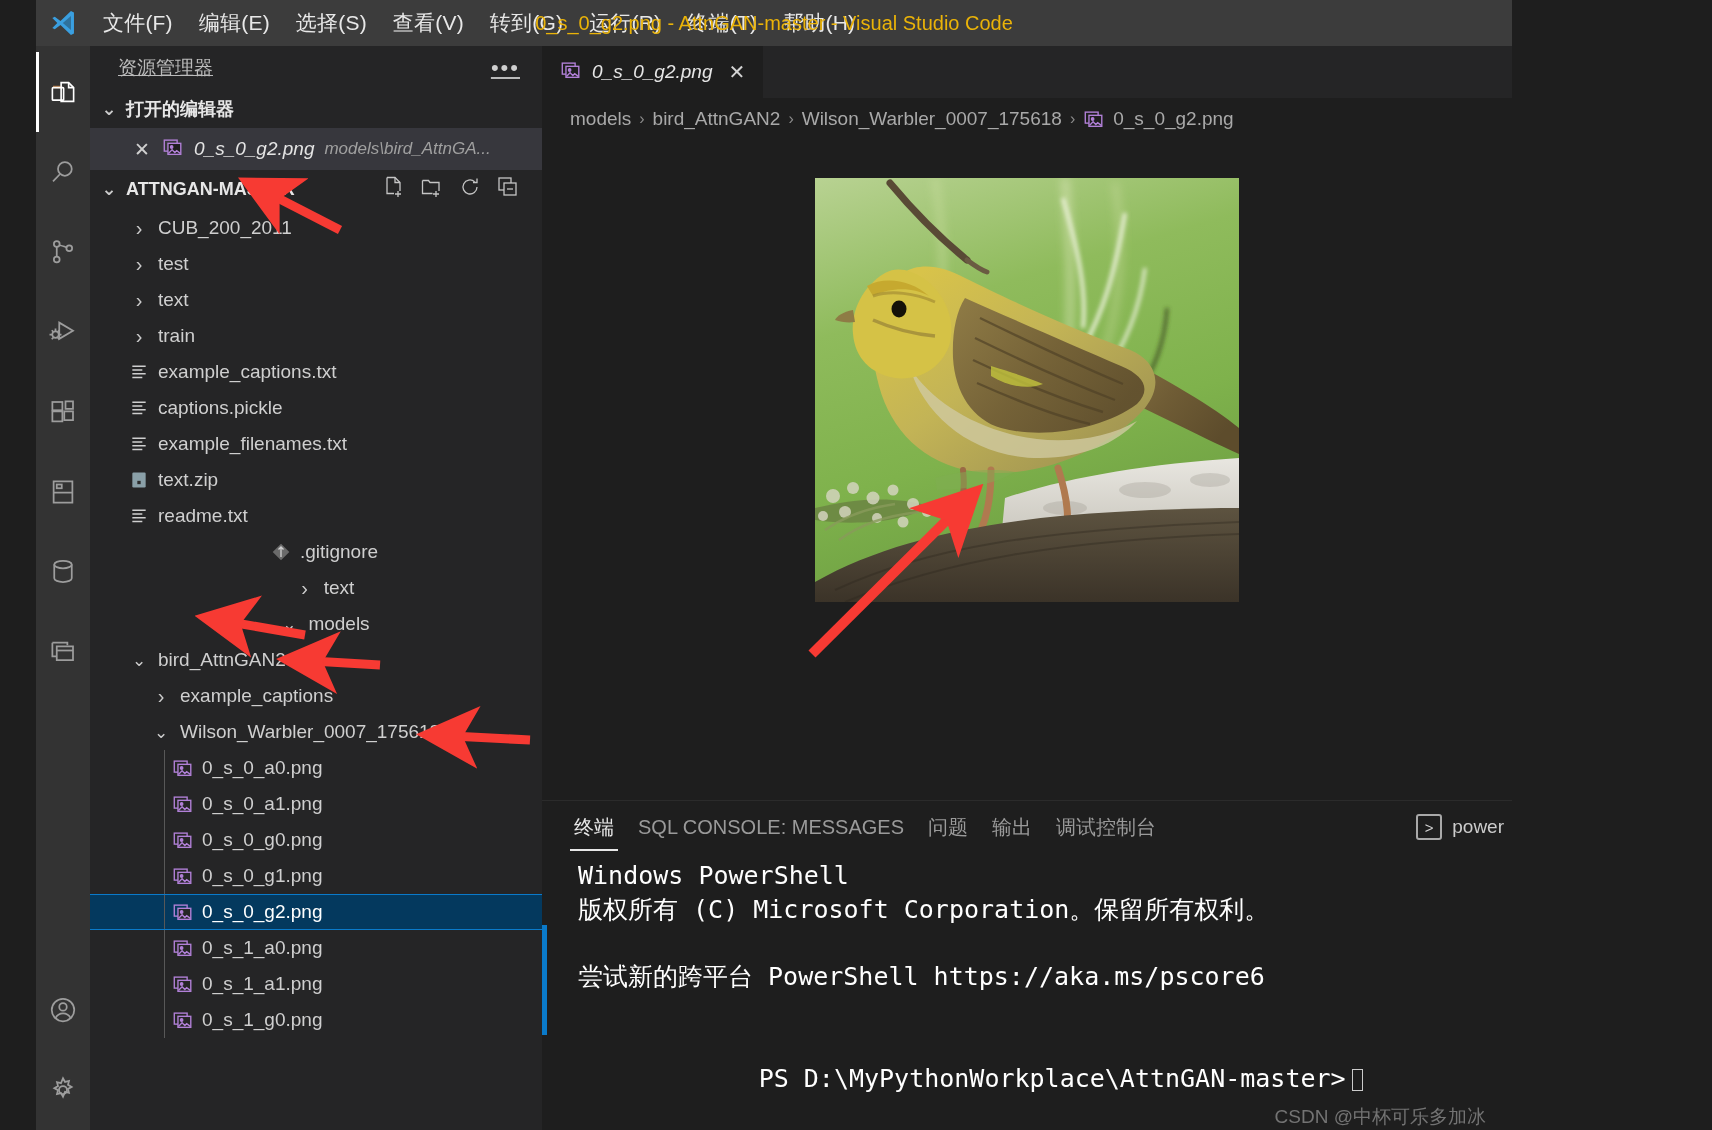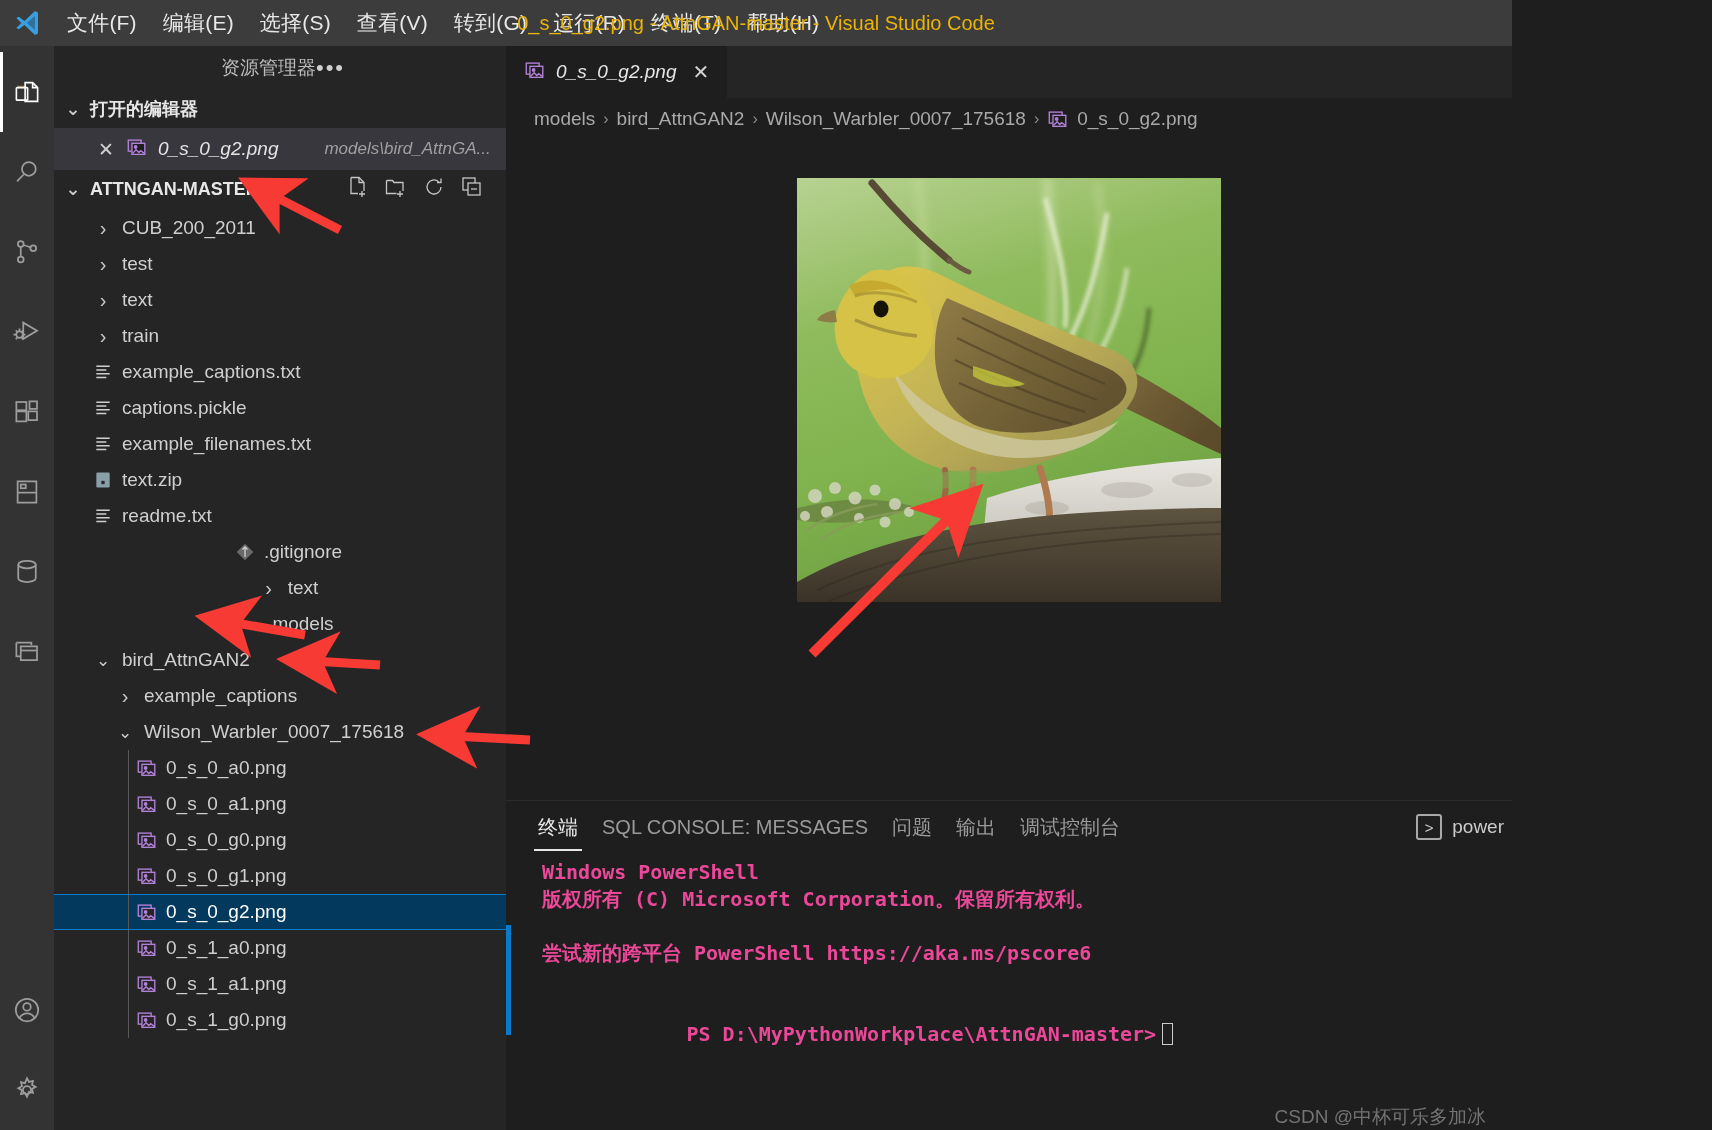--- a/index.html
+++ b/index.html
@@ -2,21 +2,21 @@
 <html><head>
 <meta charset="utf-8">
 <style>
   * { box-sizing: border-box; margin: 0; padding: 0; }
   html, body {
     width: 1712px; height: 1130px;
     background: #1e1e1e;
     font-family: "Liberation Sans", "DejaVu Sans", sans-serif;
     overflow: hidden;
   }
-  .app { position: relative; width: 1512px; height: 1130px; display: flex; flex-direction: column; }
+  .app { position: relative; width: 1512px; height: 1130px; display: flex; flex-direction: column; padding-left: 36px; }
 
   
   .titlebar {
     height: 46px; background: #3c3c3c; display: flex; align-items: center;
     flex: 0 0 46px; position: relative;
   }
   .vscode-logo { width: 54px; display:flex; align-items:center; justify-content:center; }
   .menu { display: flex; align-items: center; gap: 0px; }
   .menu-item {
     color: #e8e8e8; font-size: 21px; padding: 4px 13px; white-space: nowrap;
@@ -45,39 +45,39 @@
     content: ""; position: absolute; left: 0; top: 0; bottom: 0; width: 3px; background: #ffffff;
   }
   .ab-spacer { flex: 1 1 auto; }
 
   
   .sidebar {
     width: 452px; flex: 0 0 452px; background: #252526;
     display: flex; flex-direction: column; min-height: 0;
   }
   .sb-title {
-    height: 44px; display: flex; align-items: center; justify-content: center;
-    padding: 0 22px 0 28px; color: #bbbbbb; font-size: 19px;
+    height: 44px; display: flex; align-items: center; justify-content: space-between;
+    padding: 0 22px 0 28px; color: #bbbbbb; font-size: 19px; text-decoration: underline;
   }
   .dots { letter-spacing: 2px; font-size: 22px; color: #cfcfcf; }
 
   .section-header {
     height: 38px; display: flex; align-items: center; gap: 6px;
     padding-left: 8px; color: #e7e7e7; font-size: 18px; font-weight: bold;
   }
   .section-header .hdr-actions { margin-left: auto; display: flex; gap: 14px; padding-right: 22px; color:#c5c5c5; }
   .chev { width: 22px; display:flex; align-items:center; justify-content:center; color:#cccccc; }
 
   .open-editor-row {
     height: 42px; display: flex; align-items: center; gap: 10px;
     padding-left: 44px; background: #37373d;
   }
   .oe-close { color: #d0d0d0; font-size: 19px; width: 18px; }
   .oe-name { color: #e4e4e4; font-size: 19px; font-style: italic; }
-  .oe-path { color: #a0a0a0; font-size: 17px; font-style: italic; white-space: nowrap; overflow: hidden; margin-left: 36px; }
+  .oe-path { color: #a0a0a0; font-size: 17px; font-style: italic; white-space: nowrap; overflow: hidden; }
 
   .tree { flex: 1 1 auto; overflow: hidden; padding-top: 2px; }
   .row {
     height: 36px; display: flex; align-items: center; gap: 8px;
     color: #cfcfcf; font-size: 19px; white-space: nowrap; position: relative;
   }
   .row.selected { background: #04395e; color: #ffffff; border-top:1px solid #0a7aca; border-bottom:1px solid #0a7aca; }
   .row .arrow { width: 22px; text-align: center; color: #cccccc; font-size: 15px; flex: 0 0 22px; }
   .row .fi { width: 22px; flex: 0 0 22px; display:flex; align-items:center; justify-content:center; }
   .indent-0 { padding-left: 16px; justify-content: center; }
@@ -123,21 +123,21 @@
   }
   .panel-right { margin-left: auto; display: flex; align-items: center; gap: 10px; padding-right: 8px; }
   .term-chip { display:flex; align-items:center; gap:10px; color:#cccccc; font-size:19px; }
   .term-chip-icon {
     width: 26px; height: 26px; border: 2px solid #a9a9a9; border-radius: 3px;
     display:flex; align-items:center; justify-content:center; color:#d4d4d4; font-size:15px;
   }
   .terminal {
     flex: 1 1 auto; padding: 6px 0 0 36px; position: relative;
     font-family: "DejaVu Sans Mono", "Liberation Mono", monospace;
-    color: #ec4899; font-size: 20px; line-height: 1.35; font-weight: bold;
+    color: #ffffff; font-size: 25px; line-height: 1.35;
   }
   .terminal .tline { white-space: pre; }
   .cursor { display:inline-block; width: 11px; height: 22px; border:1px solid #cccccc; vertical-align:-4px; margin-left:6px;}
   .term-sidebar-mark { position:absolute; left: 0; top: 72px; width: 5px; height: 110px; background:#0a7aca; }
 
   .watermark {
     position: absolute; right: 26px; bottom: 0; color: #737373; font-size: 19px;
   }
 
   

